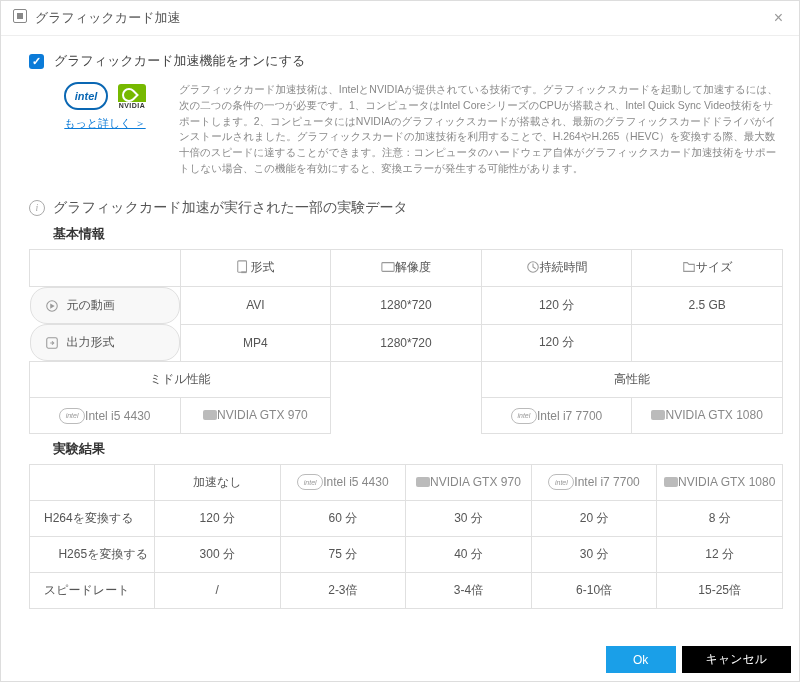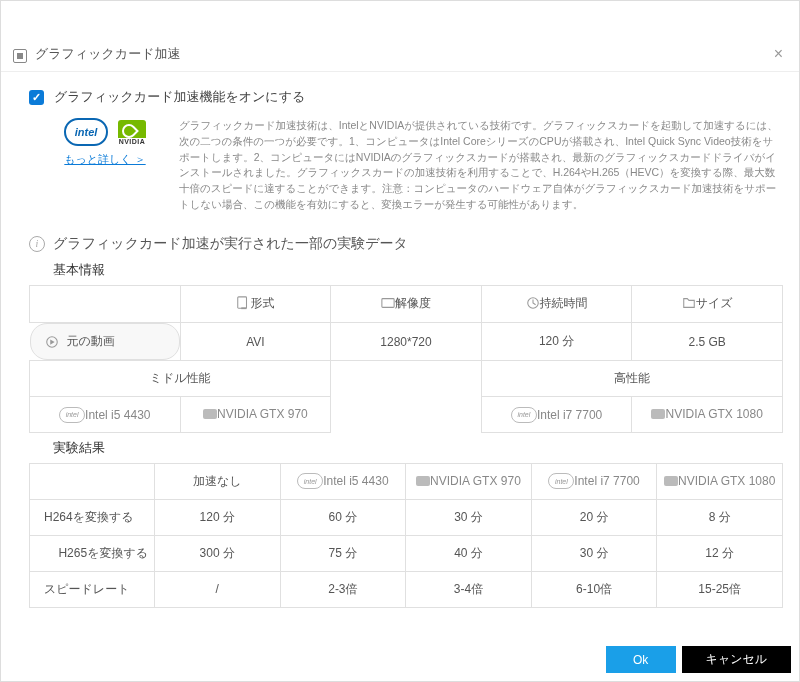--- a/index.html
+++ b/index.html
@@ -1,18 +1,18 @@
 <!DOCTYPE html>
 <html><head>
 <meta charset="utf-8">
 <style>
 * { box-sizing: border-box; margin: 0; padding: 0; }
 body { font-family: "Meiryo", "Hiragino Sans", sans-serif; font-size: 12px; color: #333; background: #fff; }
 .window { width: 800px; height: 682px; border: 1px solid #ddd; display: flex; flex-direction: column; }
-.titlebar { display: flex; align-items: flex-end; padding: 8px 12px; border-bottom: 1px solid #eee; margin-top: 36px; }
+.titlebar { display: flex; align-items: flex-start; padding: 8px 12px; border-bottom: 1px solid #eee; }
 .titlebar .ticon { width: 14px; height: 14px; border: 1px solid #888; border-radius: 2px; margin-right: 8px; display: flex; align-items: center; justify-content: center; }
 .titlebar .ticon::before { content: ""; width: 6px; height: 6px; background: #888; }
 .titlebar .title { font-size: 13px; color: #555; flex: 1; }
 .close { font-size: 16px; color: #999; cursor: pointer; padding: 0 4px; }
 .content { flex: 1; padding: 16px 16px 8px 28px; overflow: auto; }
 .checkbox-row { display: flex; align-items: center; margin-bottom: 12px; }
 .checkbox { width: 15px; height: 15px; background: #0b7bd8; border-radius: 3px; margin-right: 10px; display: flex; align-items: center; justify-content: center; cursor: pointer; }
 .checkbox::after { content: "✓"; color: #fff; font-size: 11px; font-weight: bold; }
 .checkbox-label { font-size: 13px; color: #444; }
 .info-row { display: flex; align-items: flex-start; gap: 14px; margin-left: 16px; }
@@ -21,21 +21,21 @@
 .intel-logo { width: 44px; height: 28px; border: 2px solid #0a67b3; border-radius: 14px; display: flex; align-items: center; justify-content: center; color: #0a67b3; font-size: 11px; font-weight: bold; font-style: italic; }
 .nvidia-logo { display: flex; flex-direction: column; align-items: center; }
 .nvidia-eye { width: 28px; height: 18px; background: #76b900; border-radius: 3px 3px 0 0; position: relative; }
 .nvidia-eye::before { content: ""; position: absolute; left: 4px; top: 4px; width: 10px; height: 10px; border: 2px solid #fff; border-radius: 50% 0 50% 50%; transform: rotate(45deg); }
 .nvidia-text { font-size: 7px; font-weight: bold; color: #333; letter-spacing: 0.5px; }
 .more-link { color: #0b7bd8; font-size: 11px; text-decoration: underline; cursor: pointer; }
 .desc { font-size: 10.5px; color: #888; line-height: 1.5; flex: 1; }
 .sect { display: flex; align-items: center; gap: 8px; margin: 22px 0 8px 0; }
 .info-icon { width: 16px; height: 16px; border: 1.5px solid #aaa; border-radius: 50%; display: flex; align-items: center; justify-content: center; font-size: 10px; color: #aaa; font-style: italic; font-family: serif; }
 .sect-title { font-size: 14px; color: #555; }
-.sub-heading { font-size: 13px; font-weight: normal; color: #333; margin: 6px 0 6px 24px; }
+.sub-heading { font-size: 13px; font-weight: bold; color: #333; margin: 6px 0 6px 24px; }
 table { width: 100%; border-collapse: collapse; table-layout: fixed; }
 td, th { border: 1px solid #e0e0e0; padding: 9px 6px; text-align: center; font-size: 12px; color: #555; font-weight: normal; }
 .rowlabel { background: #f8f8f8; text-align: left; padding-left: 14px; display: flex; align-items: center; gap: 8px; border-radius: 17px; }
 .hicon { width: 14px; height: 14px; display: inline-block; vertical-align: middle; }
 .cell-with-icon { display: inline-flex; align-items: center; gap: 0; justify-content: center; }
 .small-intel { width: 26px; height: 16px; border: 1.5px solid #bbb; border-radius: 8px; font-size: 7px; display: inline-flex; align-items: center; justify-content: center; color: #999; font-style: italic; }
 .small-nvidia { width: 14px; height: 10px; background: #bbb; border-radius: 2px; display: inline-block; position: relative; }
 .graycell { color: #888; }
 .footer { display: flex; justify-content: flex-end; padding: 6px 8px 8px 8px; gap: 6px; }
 .btn { min-width: 70px; padding: 5px 24px; font-size: 12px; color: #fff; border: none; cursor: pointer; text-align: center; }
@@ -129,20 +129,35 @@
                 </svg>
               </span>
               <span>元の動画</span>
             </td>
         <td>AVI</td>
         <td>1280*720</td>
         <td>120 分</td>
         <td>2.5 GB</td>
       </tr>
       <tr>
+        <td class="rowlabel">
+              <span class="hicon">
+                <svg viewBox="0 0 16 16">
+                  <rect x="2" y="2" width="12" height="12" rx="2" fill="none" stroke="#999" stroke-width="1.2"></rect>
+                  <path d="M6 8h4M8 6l2 2-2 2" stroke="#999" stroke-width="1.2" fill="none"></path>
+                </svg>
+              </span>
+              <span>出力形式</span>
+            </td>
+        <td>MP4</td>
+        <td>1280*720</td>
+        <td>120 分</td>
+        <td></td>
+      </tr>
+      <tr>
         <td colspan="2" style="border-right:1px solid #e0e0e0;border-left:1px solid #e0e0e0">ミドル性能</td>
         <td style="border:none"></td>
         <td colspan="2" style="border-right:1px solid #e0e0e0;border-left:1px solid #e0e0e0">高性能</td>
       </tr>
       <tr>
         <td class="graycell"><span class="cell-with-icon">
                 <span class="small-intel">intel</span>
                 <span>Intel i5 4430</span>
               </span></td>
         <td class="graycell"><span class="cell-with-icon">

